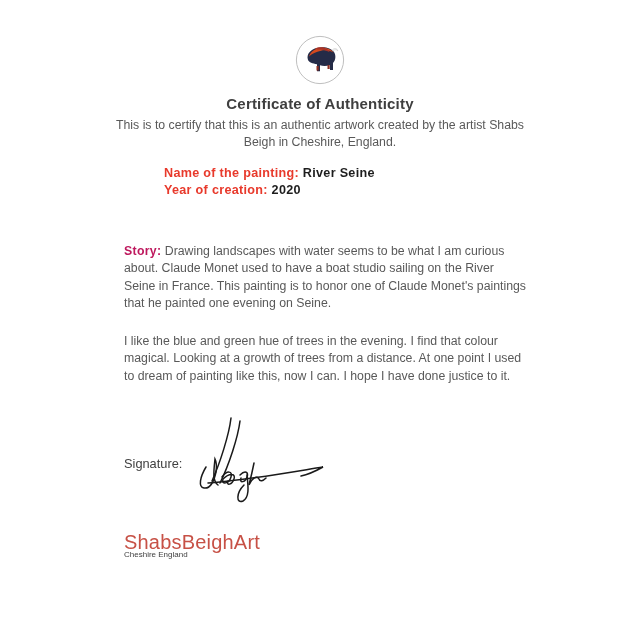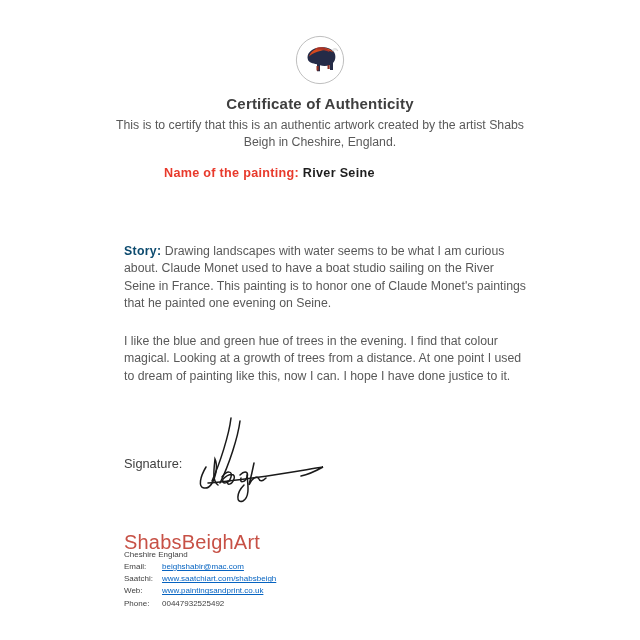--- a/index.html
+++ b/index.html
@@ -66,21 +66,21 @@
     left: 124px;
     width: 404px;
     font-size: 12.3px;
     line-height: 17.3px;
     color: #595959;
     text-align: left;
   }
   .para.story { top: 243px; }
   .para.second { top: 333px; }
   .story-label {
-    color: #0c4a6e;
+    color: #be185d;
     font-weight: bold;
     letter-spacing: 0.3px;
   }
 
   
   .signature-label {
     position: absolute;
     top: 456px;
     left: 124px;
     font-size: 12.8px;
@@ -150,20 +150,24 @@
   </div>
 
   <div class="title">Certificate of Authenticity</div>
   <div class="subtitle">This is to certify that this is an authentic artwork created by the artist Shabs Beigh in Cheshire, England.</div>
 
   <div class="fields">
     <div class="field-line">
       <span class="field-label">Name of the painting:</span>
       <span class="field-value">River Seine</span>
     </div>
+    <div class="field-line">
+      <span class="field-label">Year of creation:</span>
+      <span class="field-value">2020</span>
+    </div>
   </div>
 
   <div class="para story">
     <span class="story-label">Story:</span>
     <span>Drawing landscapes with water seems to be what I am curious about. Claude Monet used to have a boat studio sailing on the River Seine in France. This painting is to honor one of Claude Monet's paintings that he painted one evening on Seine.</span>
   </div>
 
   <div class="para second">I like the blue and green hue of trees in the evening. I find that colour magical. Looking at a growth of trees from a distance. At one point I used to dream of painting like this, now I can. I hope I have done justice to it.</div>
 
   <div class="signature-label">Signature:</div>
@@ -174,27 +178,14 @@
     <path d="M26,62 C31,55 37,56 35,62 C33,69 25,70 27,64 C33,58 40,58 38,64 C36,70 30,71 32,66"></path>
     <path d="M44,60 C49,55 53,57 51,62 C49,68 43,68 45,63"></path>
     <path d="M51,60 C52,70 54,82 47,86 C40,89 40,78 48,70"></path>
     <path d="M58,48 C56,58 54,66 53,70 C56,63 61,60 63,64 C64,67 67,66 70,63"></path>
     <path d="M12,68 C45,66 90,58 127,52 C118,57 110,60 105,61"></path>
   </svg>
 
   <div class="footer-brand">ShabsBeighArt</div>
   <div class="footer-location">Cheshire England</div>
 
-  <div class="contacts">
-    <span>Email:</span>
-    <a class="contact-link">beighshabir@mac.com</a>
-
-    <span>Saatchi:</span>
-    <a class="contact-link">www.saatchiart.com/shabsbeigh</a>
-
-    <span>Web:</span>
-    <a class="contact-link">www.paintingsandprint.co.uk</a>
-
-    <span>Phone:</span>
-    <span class="contact-plain">00447932525492</span>
-  </div>
 
 </div>
 
 </body></html>

